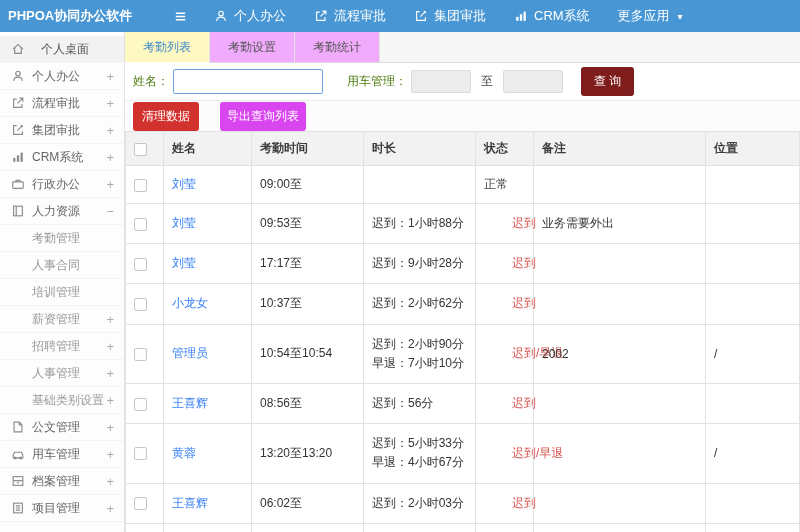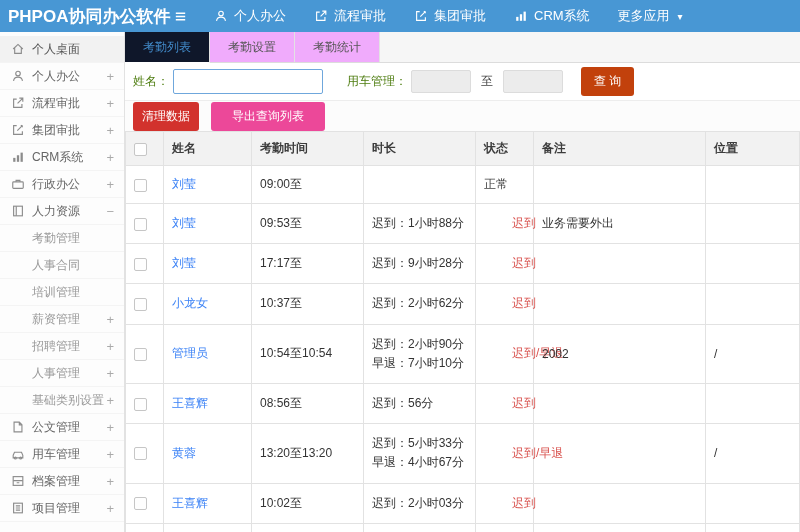--- a/index.html
+++ b/index.html
@@ -1,53 +1,53 @@
 <!DOCTYPE html>
 <html><head>
 <meta charset="utf-8">
 <style>
   * { box-sizing: border-box; margin: 0; padding: 0; }
   html,body { width:800px; height:532px; overflow:hidden; }
   body { font-family:"Liberation Sans","DejaVu Sans",sans-serif; font-size:12px; color:#333; background:#fff; }
 
   
   .topbar { height:32px; background:#4897d4; color:#fff; display:flex; align-items:center; }
-  .logo { width:125px; padding-left:8px; font-weight:bold; font-size:17px; white-space:nowrap; }
+  .logo { width:125px; padding-left:8px; font-weight:bold; font-size:13px; white-space:nowrap; }
   .hamburger { margin:0 26px 0 48px; display:flex; align-items:center; cursor:pointer; }
   .topnav { display:flex; align-items:center; gap:28px; font-size:13px; }
   .topnav .nav-item { display:flex; align-items:center; gap:6px; cursor:pointer; white-space:nowrap; }
   .caret { font-size:10px; margin-left:2px; }
   .icon { display:inline-flex; align-items:center; justify-content:center; }
   .icon svg { display:block; }
 
   
   .sidebar { position:absolute; top:32px; left:0; bottom:0; width:125px; background:#fdfdfd; border-right:1px solid #e2e2e2; padding-top:4px; }
   .side-item { height:27px; display:flex; align-items:center; padding:0 10px; color:#666; border-bottom:1px solid #f4f4f4; cursor:pointer; position:relative; }
-  .side-item.active { background:#f2f2f2; color:#555; }
+  .side-item.active { background:#f2f2f2; color:#555;gap:9px; }
   .side-item .icon { width:15px; margin-right:7px; color:#8c8c8c; }
   .side-item.sub { padding-left:32px; color:#999; }
   .side-item .expand { position:absolute; right:10px; color:#aaa; font-size:13px; }
 
   
   .main { margin-left:125px; }
   .tabbar { height:31px; background:#f6f6f6; border-bottom:1px solid #dcdcdc; display:flex; }
   .tab { padding:0 18px; line-height:30px; color:#555; border-right:1px solid #e3e3e3; cursor:pointer; background:#f0abfc; }
-  .tab.active { background:#0f172a; color:#428bca; border-bottom:1px solid #fff; margin-bottom:-1px; }
+  .tab.active { background:#fef9c3; color:#428bca; border-bottom:1px solid #fff; margin-bottom:-1px; }
 
   .filter-row { height:38px; display:flex; align-items:center; padding:0 8px; border-bottom:1px solid #ededed; background:#fff; }
   .filter-row label { color:#4d7c0f; margin-right:4px; white-space:nowrap; }
   .name-input { width:150px; height:25px; border:1px solid #6fa7dc; border-radius:2px; padding:0 6px; font-size:12px; outline:none; }
   .date-label { margin-left:24px; }
   .date-input { width:60px; height:23px; background:#ececec; border:1px solid #dcdcdc; border-radius:2px; }
   .to-label { margin:0 10px; color:#444; }
   .btn { border:none; color:#fff; font-size:12px; border-radius:3px; cursor:pointer; font-family:inherit; }
-  .btn-search { background:#c2410c; padding:6px 13px; margin-left:18px; }
-  .action-row { height:30px; display:flex; align-items:center; padding:0 8px; gap:12px; background:#fcfcfc; }
+  .btn-search { background:#7f1d1d; padding:6px 13px; margin-left:18px; }
+  .action-row { height:30px; display:flex; align-items:center; padding:0 8px; gap:21px; background:#fcfcfc; }
   .btn-danger { background:#d2322d; padding:6px 9px; }
-  .btn-info { background:#ec4899; padding:6px 21px; }
+  .btn-info { background:#d946ef; padding:6px 7px; }
 
   
   table { width:100%; border-collapse:collapse; table-layout:fixed; font-size:12px; }
   th,td { border:1px solid #e2e2e2; padding:10px 8px; text-align:left; vertical-align:middle; word-wrap:break-word; }
   thead th { background:#f2f2f2; color:#3c3c3c; font-weight:bold; padding:8px; }
   .col-cb{width:38px;} .col-name{width:88px;} .col-time{width:112px;} .col-dur{width:112px;} .col-status{width:58px;} .col-note{width:172px;}
   .name-link { color:#3b82f6; cursor:pointer; }
   .st-late { color:#d9534f; white-space:nowrap;margin-left:28px; }
   .st-normal { color:#444; white-space:nowrap; }
   .checkbox { display:inline-block; width:13px; height:13px; border:1px solid #c6c6c6; border-radius:2px; background:#fefefe; cursor:pointer; vertical-align:middle; }
@@ -355,21 +355,21 @@
             <div class="dur-line">迟到：5小时33分</div>
             <div class="dur-line">早退：4小时67分</div>
           </td>
      <td><span class="st-late">迟到/早退</span></td>
      <td></td>
      <td>/</td>
    </tr>
         <tr>
      <td><span class="checkbox"></span></td>
      <td><span class="name-link">王喜辉</span></td>
-     <td>10:02至</td>
+     <td>06:02至</td>
      <td>
             <div class="dur-line">迟到：2小时03分</div>
           </td>
      <td><span class="st-late">迟到</span></td>
      <td></td>
      <td></td>
    </tr>
         <tr>
      <td></td>
      <td></td>

